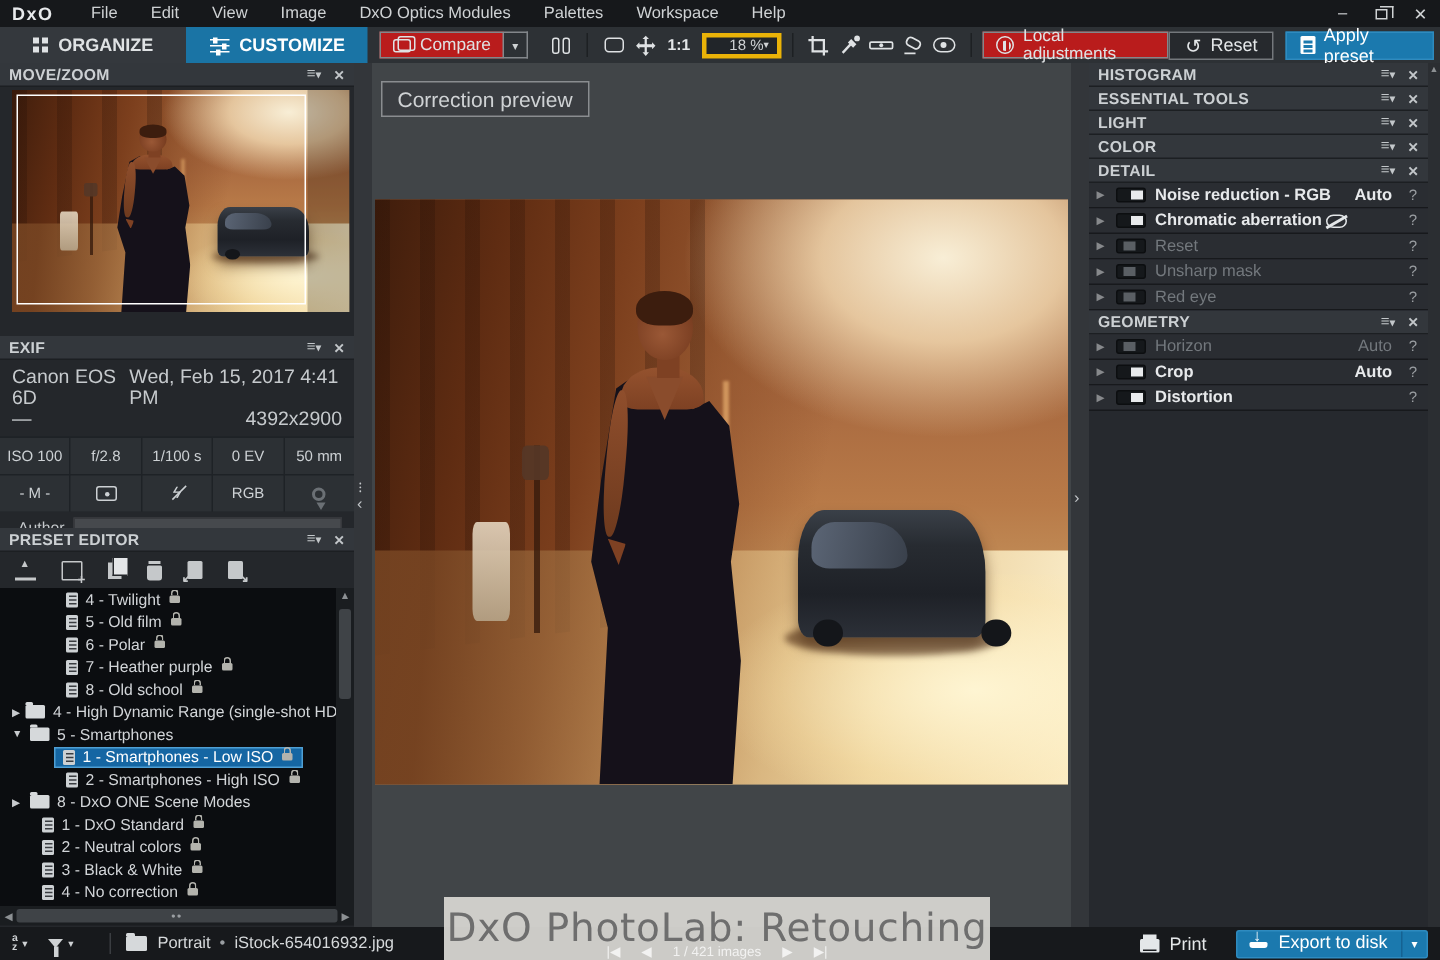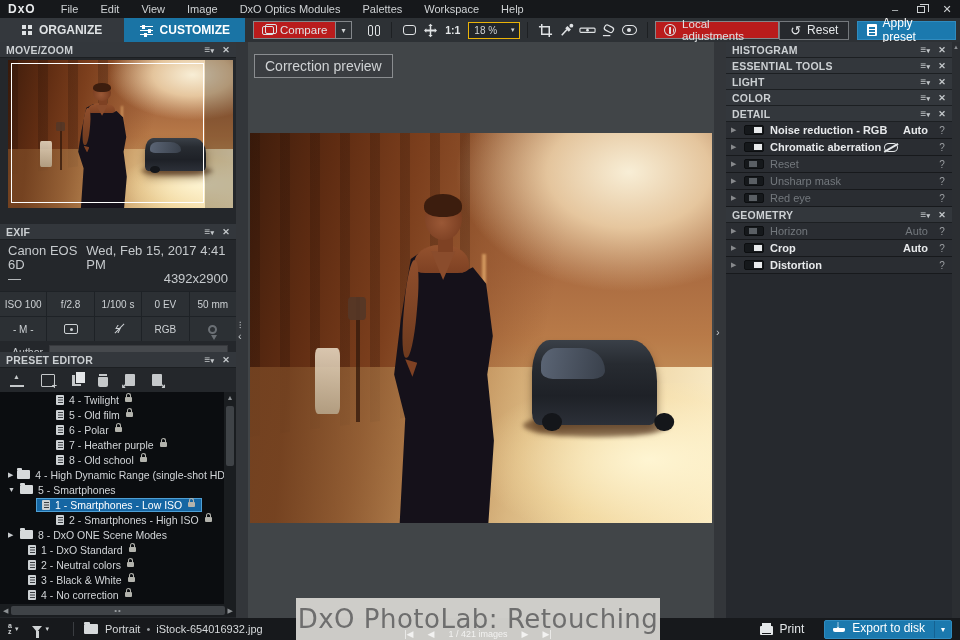--- a/index.html
+++ b/index.html
@@ -34,21 +34,21 @@
   .tbtn { border:1px solid #83878b; background:#b91c1c; height:18px; display:flex; align-items:center; gap:6px; padding:0 8px; color:#dfe2e4; font-size:11.5px; }
   .compare-ico { width:12px; height:9px; border:1px solid #dfe2e4; border-radius:2px; position:relative; }
   .compare-ico:before { content:""; position:absolute; left:2px; top:-3px; width:10px; height:8px; border:1px solid #dfe2e4; border-radius:2px; }
   .ddbtn { border:1px solid #83878b; border-left:none; height:18px; width:16px; display:flex; align-items:center; justify-content:center; color:#cfd2d4; font-size:8px; }
   .tsep { width:1px; height:16px; background:#1d2023; margin:0 7px; }
   .tico { display:flex; align-items:center; justify-content:center; width:22px; height:20px; }
   .split-ico { display:flex; gap:2px; }
   .split-ico i { width:5px; height:11px; border:1px solid #dfe2e4; border-radius:2px; }
   .fit-ico { width:13px; height:10px; border:1px solid #dfe2e4; border-radius:3px; }
   .scale11 { font-weight:bold; font-size:10.5px; color:#e4e7e9; margin:0 4px; }
-  .zoombox { width:54px; height:17px; background:#212529; border:1px solid #eab308; display:flex; align-items:center; justify-content:space-between; padding:0 5px; font-size:10px; color:#cfd2d4; margin-left:4px; }
+  .zoombox { width:54px; height:17px; background:#212529; border:3px solid #eab308; display:flex; align-items:center; justify-content:flex-end; padding:0 5px; font-size:10px; color:#cfd2d4; margin-left:4px; }
   .zoombox .car { font-size:7px; }
   .eye-ico { width:15px; height:10px; border:1.5px solid #dfe2e4; border-radius:70% 70% 70% 70%/100% 100% 100% 100%; position:relative; }
   .eye-ico:before { content:""; position:absolute; left:4px; top:1.5px; width:4px; height:4px; border-radius:50%; background:#dfe2e4; }
   .eyeoff-ico { width:14px; height:9px; border:1.3px solid #e4e7e9; border-radius:70%/100%; position:relative; margin:0 3px; }
   .eyeoff-ico:after { content:""; position:absolute; left:-2px; top:3px; width:16px; height:1.5px; background:#e4e7e9; transform:rotate(-30deg); }
   .la-ico { width:12px; height:12px; border:1.3px solid #dfe2e4; border-radius:50%;
             background:repeating-linear-gradient(90deg, #dfe2e4 0 1.5px, transparent 1.5px 3.5px); background-clip:content-box; padding:1.5px; }
   .btn-reset { border:1px solid #74787c; background:#26292d; height:19px; display:flex; align-items:center; gap:6px; padding:0 10px; font-size:12px; color:#e4e7e9; }
   .btn-blue { background:#1b79ae; border:1px solid #2f8bbf; height:19px; display:flex; align-items:center; gap:6px; padding:0 9px; font-size:12px; color:#fff; }
   .preset-ico-w { width:10px; height:12px; background:#fff; border-radius:1px; position:relative; }
@@ -93,21 +93,21 @@
   .pt-dup { width:9px; height:11px; background:#c5c8ca; }
   .pt-dup:before { content:""; position:absolute; left:3px; top:-3px; width:9px; height:11px; background:#e4e6e8; border-left:1px solid #24272b; border-bottom:1px solid #24272b; }
   .pt-trash { width:10px; height:10px; background:#c5c8ca; border-radius:1px 1px 2px 2px; margin-top:3px; }
   .pt-trash:before { content:""; position:absolute; left:1px; top:-3px; width:8px; height:2px; background:#c5c8ca; }
   .pt-page { width:10px; height:12px; background:#c5c8ca; border-radius:1px; }
   .pt-page.in:before { content:"↙"; position:absolute; left:-4px; bottom:-4px; font-size:9px; font-weight:bold; color:#c5c8ca; }
   .pt-page.out:before { content:"↘"; position:absolute; right:-4px; bottom:-4px; font-size:9px; font-weight:bold; color:#c5c8ca; }
 
   #tree { position:absolute; left:0; top:24px; width:236px; height:212px; background:#0b0d10; overflow:hidden; }
   .trow { height:15px; display:flex; align-items:center; font-size:10.5px; color:#d2d5d8; white-space:nowrap; overflow:hidden; }
-  .ind1 { padding-left:28px; } .ind2 { padding-left:44px;margin-left:12px; } .ind0 { padding-left:8px; }
+  .ind1 { padding-left:28px; } .ind2 { padding-left:44px; } .ind0 { padding-left:8px; }
   .texp { width:12px; font-size:7px; color:#c8cbce; }
   .file-ico { width:8px; height:10px; background:#cdd1d4; border-radius:1px; margin-right:5px; position:relative; flex:none; }
   .file-ico:before { content:""; position:absolute; left:1.5px; top:2.5px; right:1.5px; height:1px; background:#3a3d41; box-shadow:0 2.5px 0 #3a3d41, 0 5px 0 #3a3d41; }
   .folder-ico { width:13px; height:9px; background:#d6d9db; border-radius:1px; margin-right:5px; position:relative; flex:none; }
   .folder-ico:before { content:""; position:absolute; left:0; top:-2px; width:5px; height:2px; background:#d6d9db; border-radius:1px 1px 0 0; }
   .lock { width:7px; height:5px; background:#b3b3ad; border-radius:1px; position:relative; display:inline-block; margin-left:6px; flex:none; }
   .lock:before { content:""; position:absolute; top:-4px; left:1px; width:3px; height:3px; border:1px solid #b3b3ad; border-bottom:none; border-radius:3px 3px 0 0; }
   .tsel { display:inline-flex; align-items:center; background:#1566a3; border:1px solid #4f9fd4; padding:0 6px 0 2px; height:14px; color:#fff; }
   .vscroll { position:absolute; right:0; top:0; width:12px; height:100%; background:#1a1d20; display:flex; flex-direction:column; align-items:center; }
   .vscroll .ar { font-size:7px; color:#8c9093; line-height:12px; }

